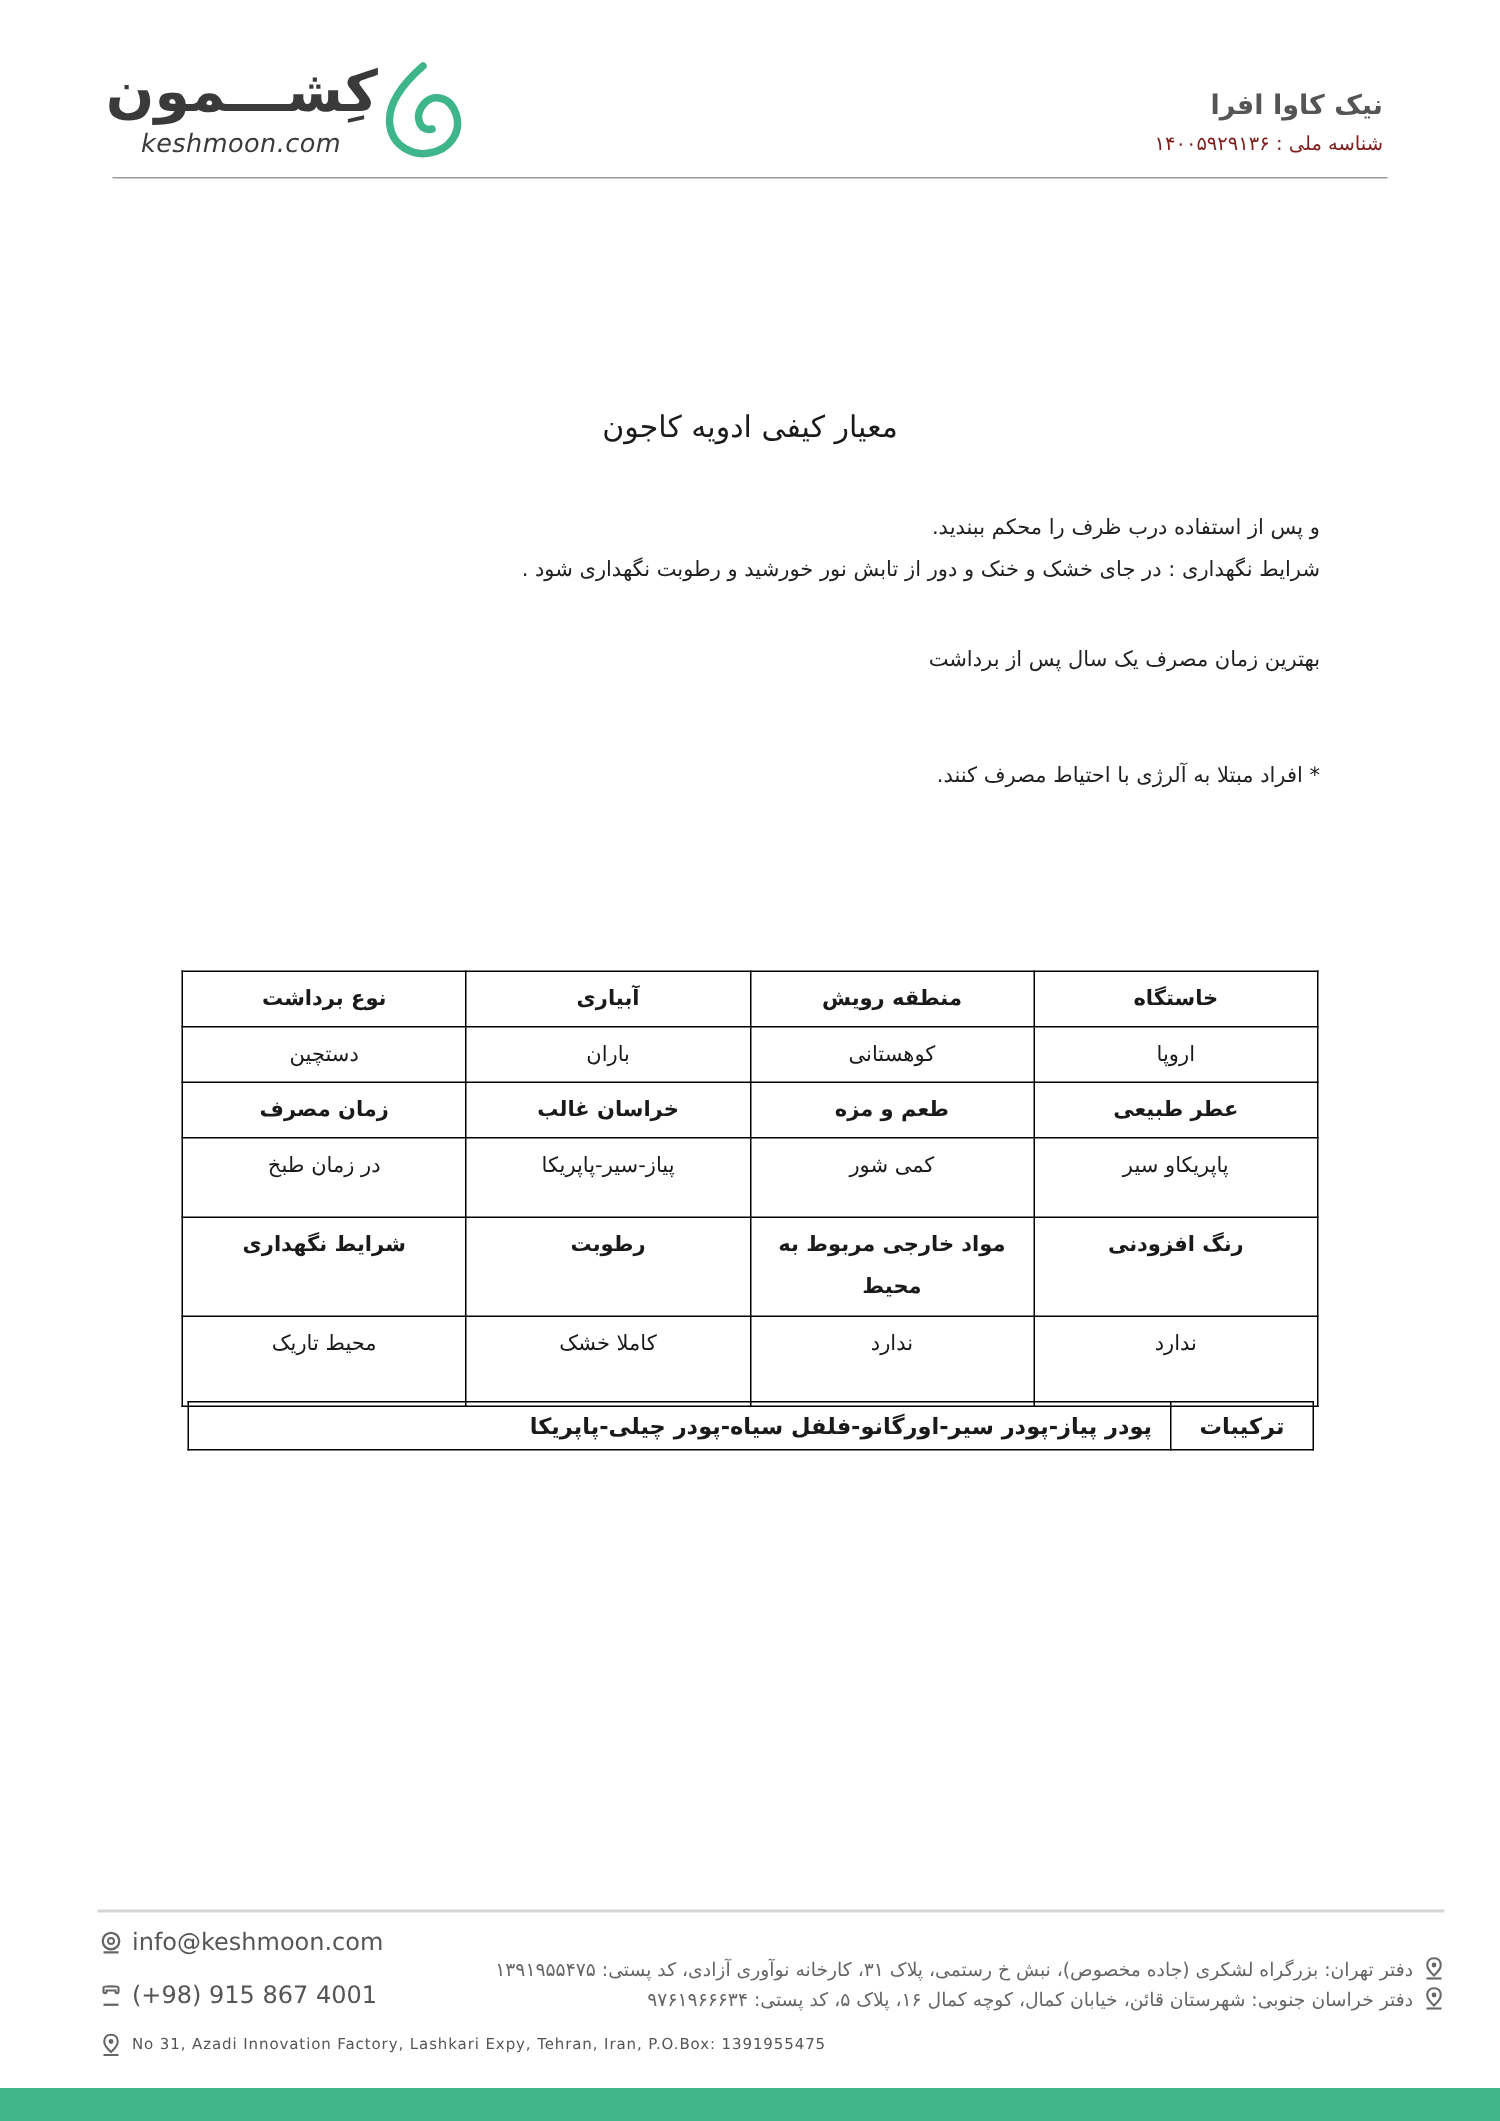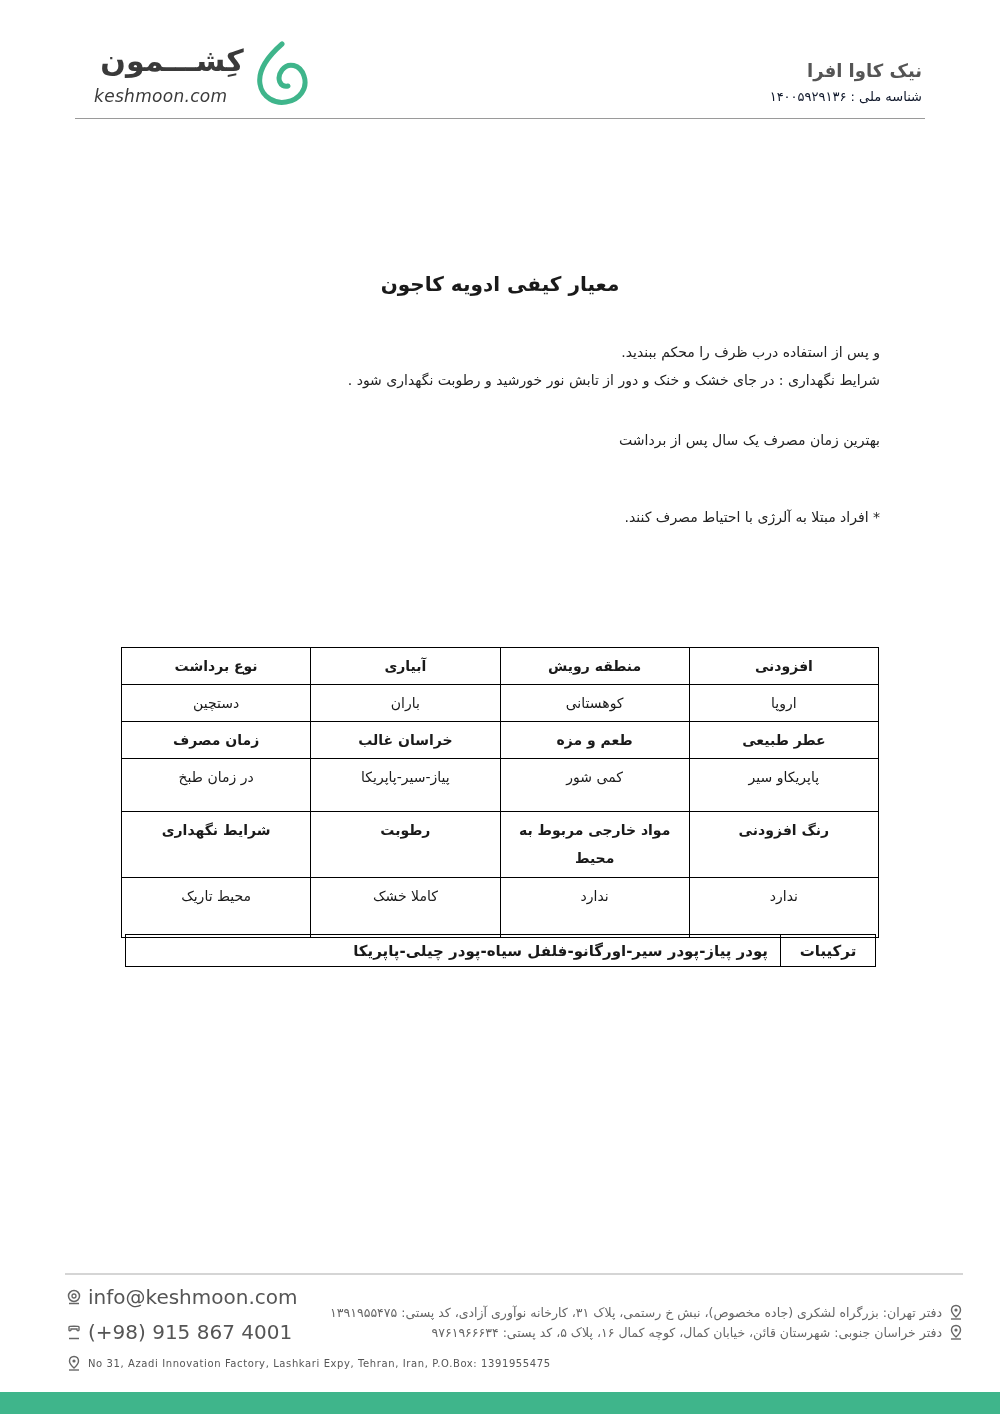--- a/index.html
+++ b/index.html
@@ -2,30 +2,30 @@
 <html lang="fa"><head>
   <meta charset="utf-8">
   <style>
     * { box-sizing: border-box; margin: 0; padding: 0; }
     html, body { width: 1000px; height: 1414px; background: #ffffff; }
     body { position: relative; font-family: "DejaVu Sans", sans-serif; color: #1a1a1a; overflow: hidden; }
 
     
     .header { position: absolute; top: 0; left: 0; width: 1000px; height: 120px; }
     .logo-block { position: absolute; left: 92px; top: 36px; width: 220px; height: 72px; }
-    .logo-fa { position: absolute; left: 0; top: 0; width: 160px; font-size: 30px; font-weight: bold; color: #3a3a3a; direction: rtl; text-align: center; line-height: 50px; letter-spacing: -1px; }
+    .logo-fa { position: absolute; left: 0; top: 0; width: 160px; font-size: 38px; font-weight: bold; color: #3a3a3a; direction: rtl; text-align: center; line-height: 50px; letter-spacing: -1px; }
     .logo-en { position: absolute; left: 2px; top: 50px; font-family: "DejaVu Sans", sans-serif; font-size: 17px; color: #3a3a3a; letter-spacing: 0.3px; font-style: italic; }
     .logo-mark { position: absolute; left: 162px; top: 4px; width: 56px; height: 66px; }
     .company { position: absolute; right: 78px; top: 60px; text-align: right; direction: rtl; }
     .company-name { font-size: 18px; font-weight: bold; color: #555; }
-    .company-id { font-size: 13px; color: #0f172a; margin-top: 8px; }
+    .company-id { font-size: 13px; color: #7f1d1d; margin-top: 8px; }
     .header-rule { position: absolute; left: 75px; top: 118px; width: 850px; height: 1px; background: #9a9a9a; }
 
     
-    .doc-title { position: absolute; left: 0; top: 272px; width: 1000px; text-align: center; font-size: 20px; font-weight: bold; direction: rtl; }
+    .doc-title { position: absolute; left: 0; top: 272px; width: 1000px; text-align: center; font-size: 20px; font-weight: normal; direction: rtl; }
     .para { position: absolute; right: 120px; direction: rtl; text-align: right; font-size: 14px; line-height: 28px; color: #222; }
     .p1 { top: 338px; width: 600px; }
     .p2 { top: 426px; text-align: right; }
     .p3 { top: 503px; }
 
     
     .spec-table { position: absolute; left: 121px; top: 647px; width: 758px; border-collapse: collapse; direction: rtl; }
     .spec-table td { border: 1.5px solid #000; width: 25%; text-align: center; vertical-align: top; font-size: 14px; padding: 4px 6px; line-height: 28px; }
     .spec-table td.h { font-weight: bold; }
     .r-h1 td { height: 37px; }
@@ -35,21 +35,21 @@
     .r-h3 td { height: 66px; }
     .r-v3 td { height: 60px; }
 
     .ing-table { position: absolute; left: 125px; top: 934px; width: 751px; border-collapse: collapse; direction: rtl; }
     .ing-table td { border: 1.5px solid #000; font-size: 15px; font-weight: bold; height: 32px; padding: 0 12px; }
     .ing-label { width: 95px; text-align: center; }
     .ing-value { text-align: right; margin-top: 19px; }
 
     
     .footer-rule { position: absolute; left: 65px; top: 1273px; width: 898px; height: 2px; background: #d5d5d5; }
-    .contact { position: absolute; font-size: 20px; color: #555; display: flex; align-items: center; gap: 6px; }
+    .contact { position: absolute; font-size: 16px; color: #555; display: flex; align-items: center; gap: 6px; }
     .contact-en { left: 66px; }
     .c-email { top: 1285px; }
     .c-phone { top: 1320px; }
     .c-addr { top: 1355px; font-size: 10px; letter-spacing: 0.6px; }
     .office { position: absolute; right: 36px; direction: rtl; font-size: 12.5px; color: #666; display: flex; align-items: center; gap: 6px; }
     .o1 { top: 1304px; }
     .o2 { top: 1324px; }
     .ficon { width: 16px; height: 16px; display: inline-block; }
     .bottom-bar { position: absolute; left: 0; top: 1392px; width: 1000px; height: 22px; background: #3fb58b; }
   </style>
@@ -76,21 +76,21 @@
 <div class="para p1">
   <div>و پس از استفاده درب ظرف را محکم ببندید.</div>
   <div>شرایط نگهداری : در جای خشک و خنک و دور از تابش نور خورشید و رطوبت نگهداری شود .</div>
 </div>
 <div class="para p2">بهترین زمان مصرف یک سال پس از برداشت</div>
 <div class="para p3">* افراد مبتلا به  آلرژی با احتیاط مصرف کنند.</div>
 
 <table class="spec-table">
   <tbody>
       <tr class="r-h1">
-    <td class="h">افزودنی</td>
+    <td class="h">خاستگاه</td>
     <td class="h">منطقه رویش</td>
     <td class="h">آبیاری</td>
     <td class="h">نوع برداشت</td>
   </tr>
   <tr class="r-v1">
     <td>اروپا</td>
     <td>کوهستانی</td>
     <td>باران</td>
     <td>دستچین</td>
   </tr>

